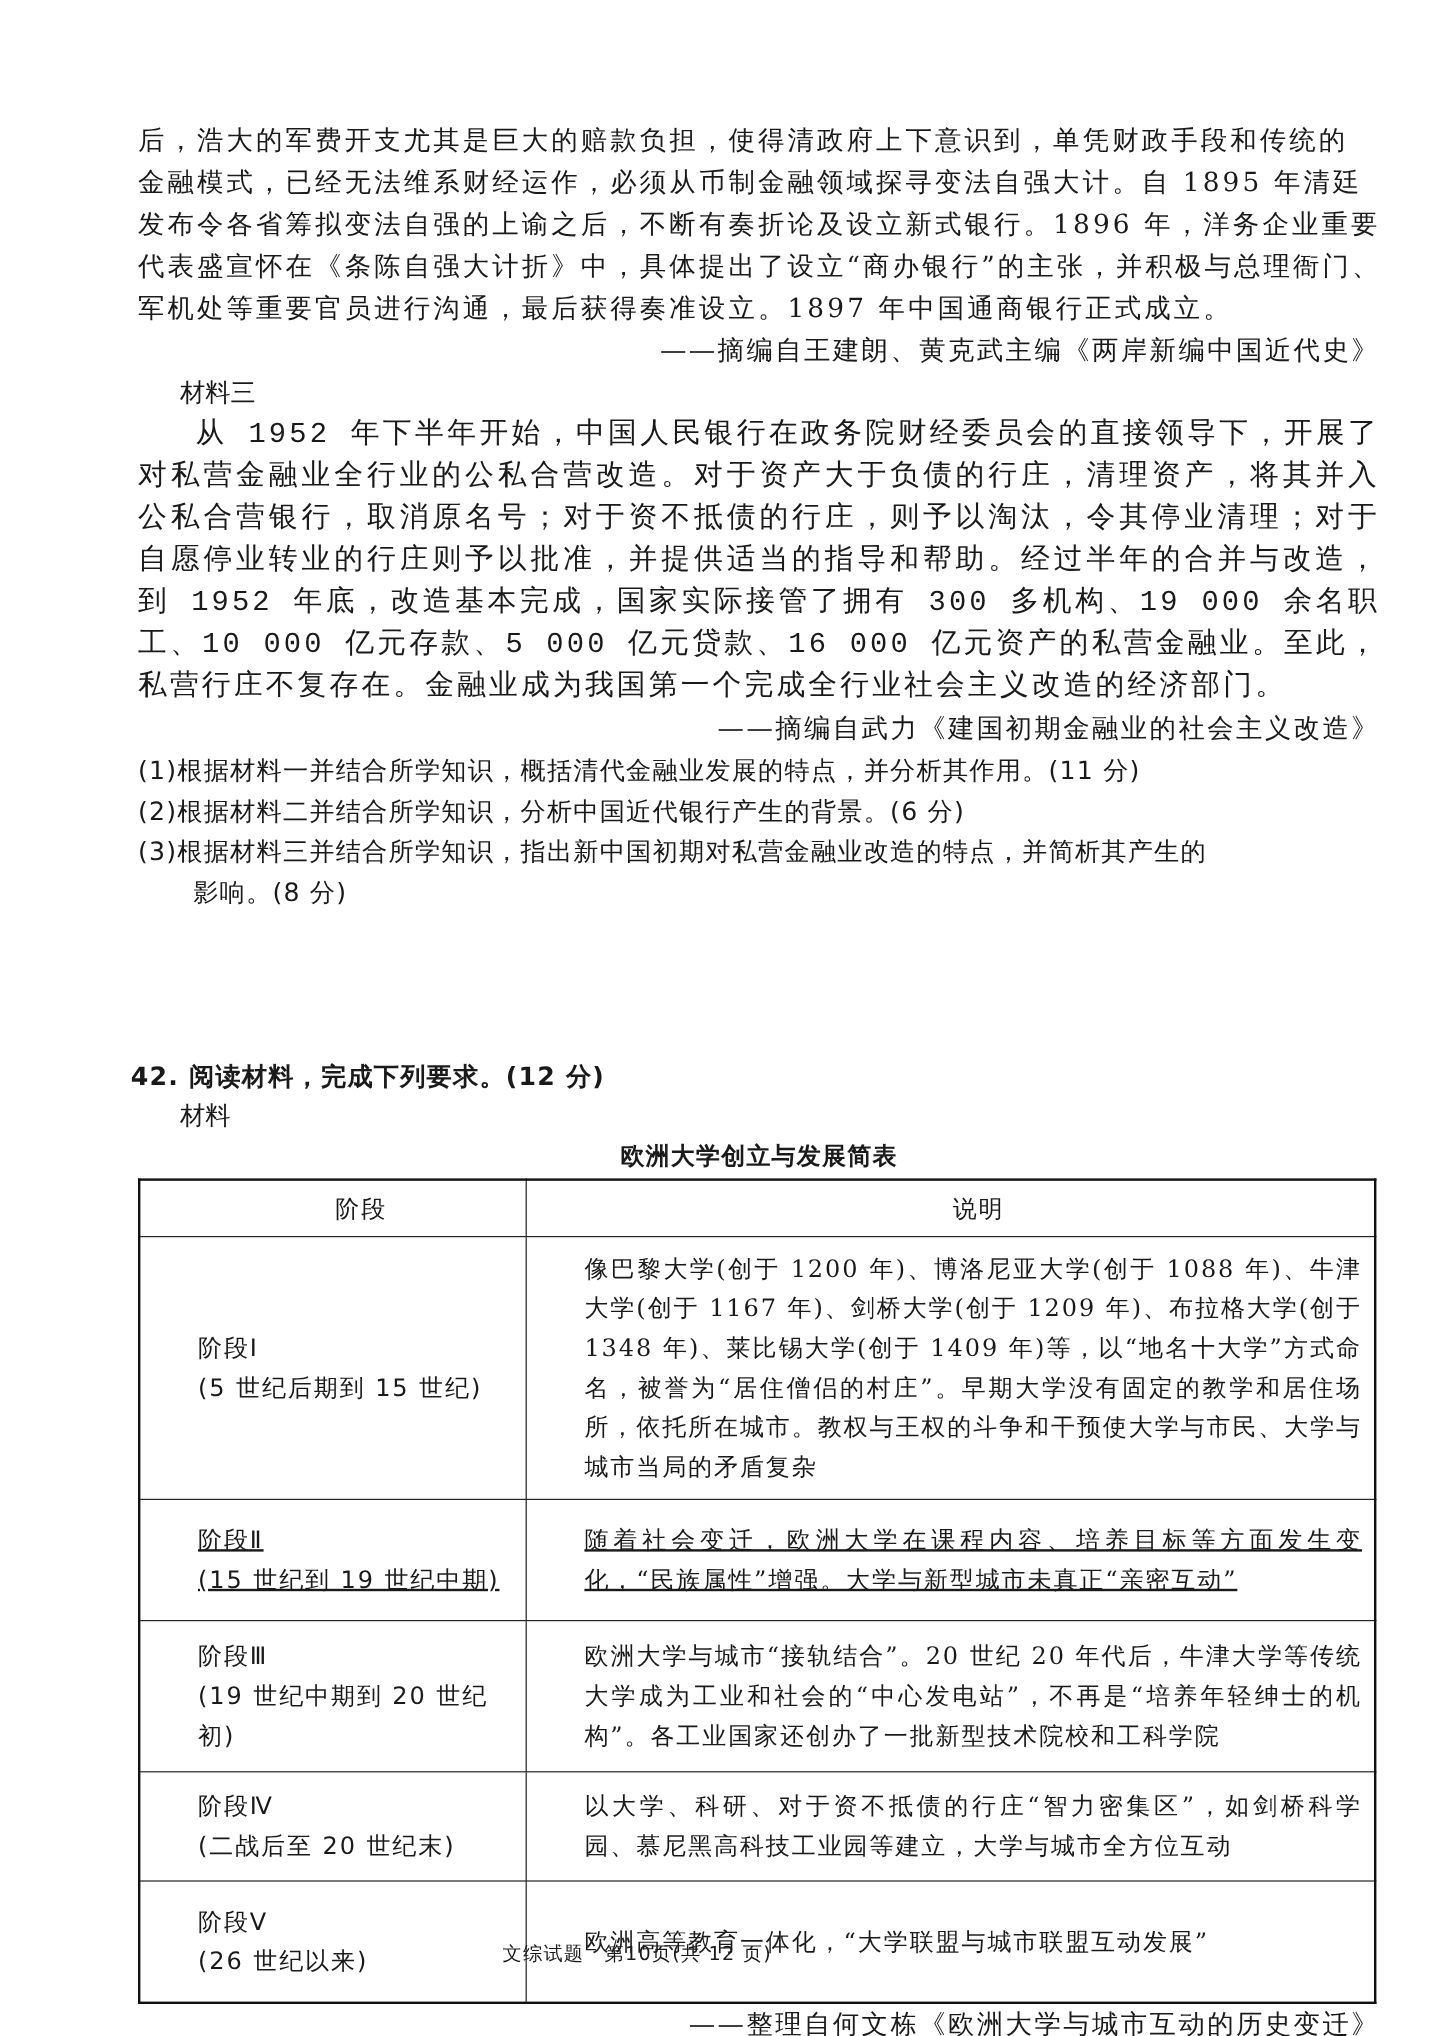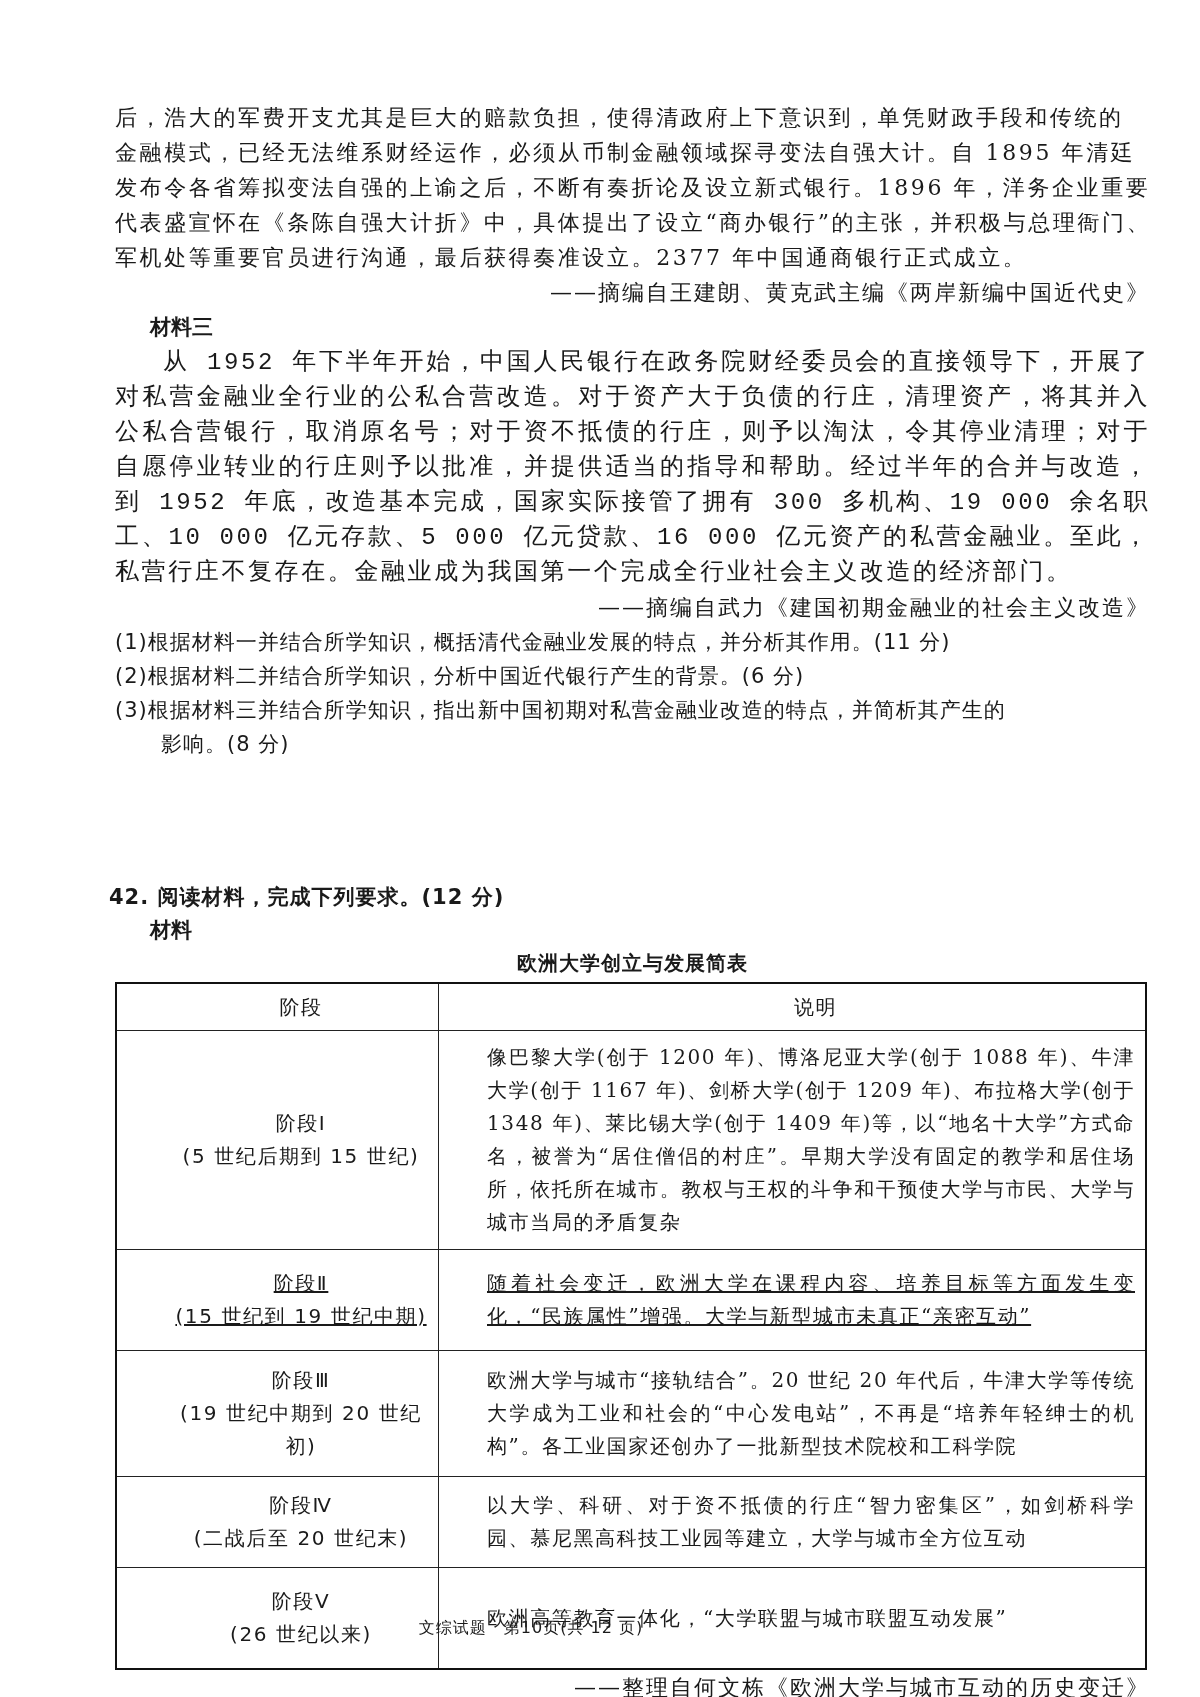--- a/index.html
+++ b/index.html
@@ -3,35 +3,35 @@
 <meta charset="utf-8">
 <style>
   html, body { margin: 0; padding: 0; background: #ffffff; }
   body { width: 1200px; height: 1697px; position: relative; overflow: hidden;
          font-family: "DejaVu Serif", "Liberation Serif", serif; color: #1a1a1a; }
   .page { position: absolute; left: 115px; top: 100px; width: 1035px; }
   .line { font-size: 22px; line-height: 35px; white-space: nowrap; letter-spacing: 2.6px; }
   .para { font-size: 24px; line-height: 35px; letter-spacing: 2.6px; text-align: justify; font-family: Liberation Mono, monospace; }
   .indent { text-indent: 2em; }
   .cite { text-align: right; font-size: 22px; line-height: 35px; letter-spacing: 2px; }
-  .label { font-family: "DejaVu Sans", "Liberation Sans", sans-serif; font-weight: bold;
+  .label { font-family: "DejaVu Sans", "Liberation Sans", sans-serif; font-weight: normal;
            font-size: 21px; line-height: 35px; padding-left: 35px; }
   .q { font-family: "DejaVu Sans", "Liberation Sans", sans-serif; font-size: 21px;
        line-height: 34px; letter-spacing: 1px; }
   .q .cont { padding-left: 46px; display: block; }
   .q42 { font-family: "DejaVu Sans", "Liberation Sans", sans-serif; font-size: 21px;
          line-height: 32px; letter-spacing: 1px; margin-left: -6px; font-weight: bold; }
   .table-title { text-align: center; font-family: "DejaVu Sans", "Liberation Sans", sans-serif;
                  font-weight: bold; font-size: 20px; line-height: 30px; letter-spacing: 1px; }
   table.tbl { border-collapse: collapse; width: 1032px; margin-top: 4px;
               border: 2.5px solid #111; }
   table.tbl th, table.tbl td { border: 1.5px solid #222; font-size: 20px; letter-spacing: 1.6px;
                                font-weight: normal; padding-left: 48px; }
   table.tbl th { height: 44px; text-align: center; font-family: "DejaVu Sans", "Liberation Sans", sans-serif; }
-  td.stage { width: 272px; text-align: center; line-height: 33px; vertical-align: middle;
+  td.stage { width: 272px; line-height: 33px; vertical-align: middle;
              font-family: "DejaVu Sans", "Liberation Sans", sans-serif; }
   td.desc { padding: 10px 10px 10px 14px; line-height: 33px; text-align: justify; vertical-align: middle; }
   tr.r1 td { height: 195px; }
   tr.r2 td { height: 80px; text-decoration: underline; }
   tr.r3 td { height: 105px; }
   tr.r4 td { height: 70px; }
   tr.r5 td { height: 80px; }
   .footer { position: absolute; top: 1618px; left: 0; width: 1062px; text-align: center;
             font-family: "DejaVu Sans", "Liberation Sans", sans-serif; font-size: 16px; letter-spacing: 1px; }
   .gap-q { height: 120px; }
@@ -39,21 +39,21 @@
 </head>
 <body>
 
 <div class="page">
 
   <div>
     <div class="line">后，浩大的军费开支尤其是巨大的赔款负担，使得清政府上下意识到，单凭财政手段和传统的</div>
     <div class="line">金融模式，已经无法维系财经运作，必须从币制金融领域探寻变法自强大计。自 1895 年清廷</div>
     <div class="line">发布令各省筹拟变法自强的上谕之后，不断有奏折论及设立新式银行。1896 年，洋务企业重要</div>
     <div class="line">代表盛宣怀在《条陈自强大计折》中，具体提出了设立“商办银行”的主张，并积极与总理衙门、</div>
-    <div class="line">军机处等重要官员进行沟通，最后获得奏准设立。2377 年中国通商银行正式成立。</div>
+    <div class="line">军机处等重要官员进行沟通，最后获得奏准设立。1897 年中国通商银行正式成立。</div>
     <div class="cite">——摘编自王建朗、黄克武主编《两岸新编中国近代史》</div>
   </div>
 
   <div>
     <div class="label">材料三</div>
     <div class="para indent">从 1952 年下半年开始，中国人民银行在政务院财经委员会的直接领导下，开展了对私营金融业全行业的公私合营改造。对于资产大于负债的行庄，清理资产，将其并入公私合营银行，取消原名号；对于资不抵债的行庄，则予以淘汰，令其停业清理；对于自愿停业转业的行庄则予以批准，并提供适当的指导和帮助。经过半年的合并与改造，到 1952 年底，改造基本完成，国家实际接管了拥有 300 多机构、19 000 余名职工、10 000 亿元存款、5 000 亿元贷款、16 000 亿元资产的私营金融业。至此，私营行庄不复存在。金融业成为我国第一个完成全行业社会主义改造的经济部门。</div>
     <div class="cite">——摘编自武力《建国初期金融业的社会主义改造》</div>
   </div>
 
   <div>

